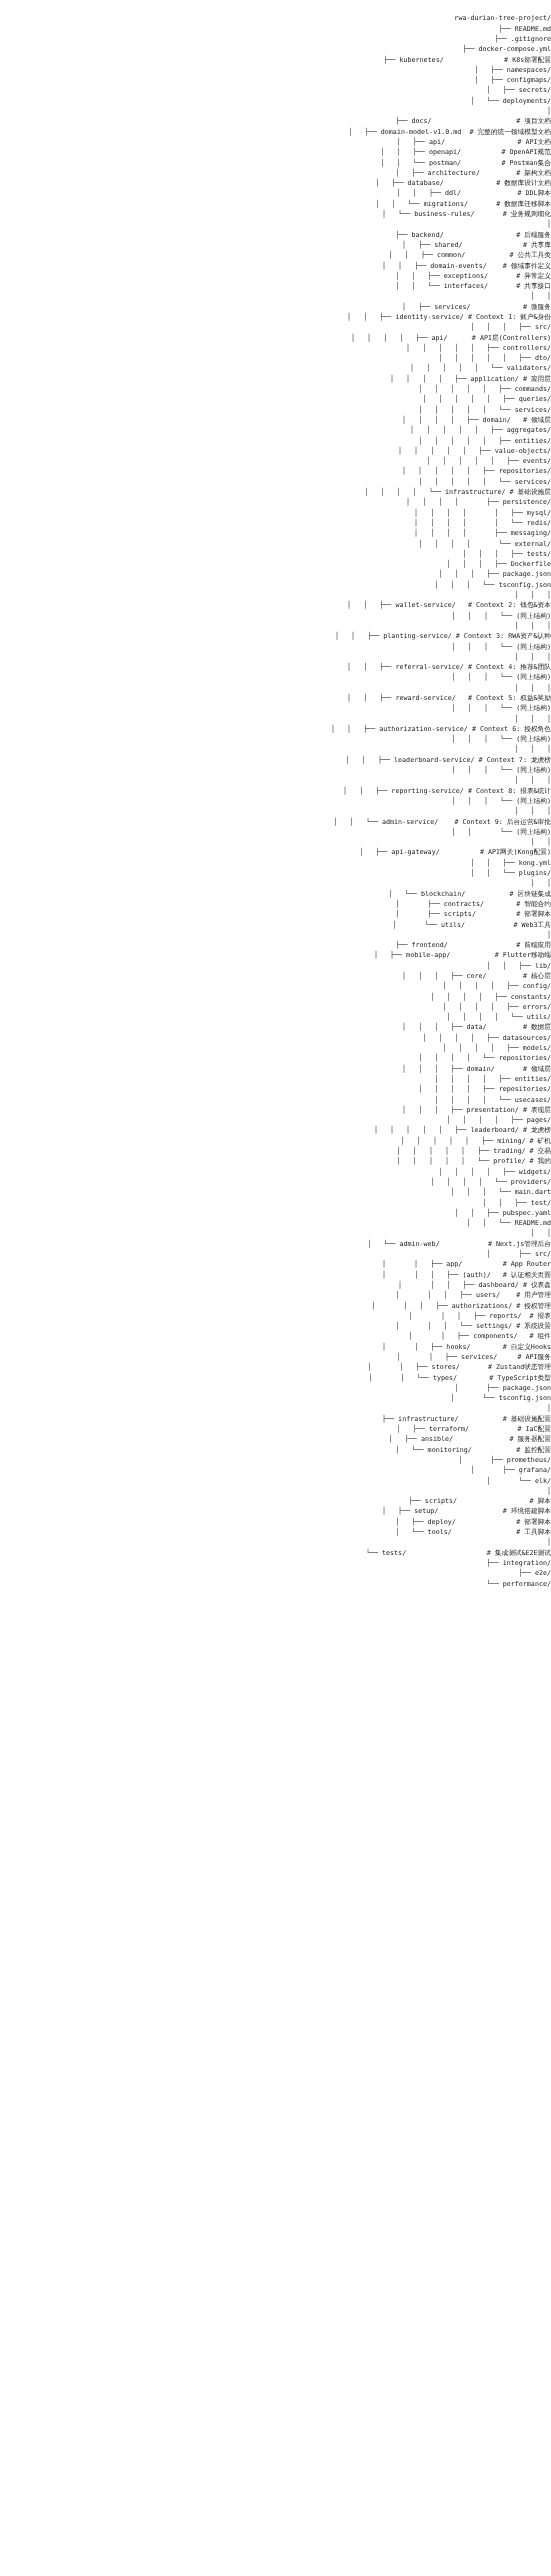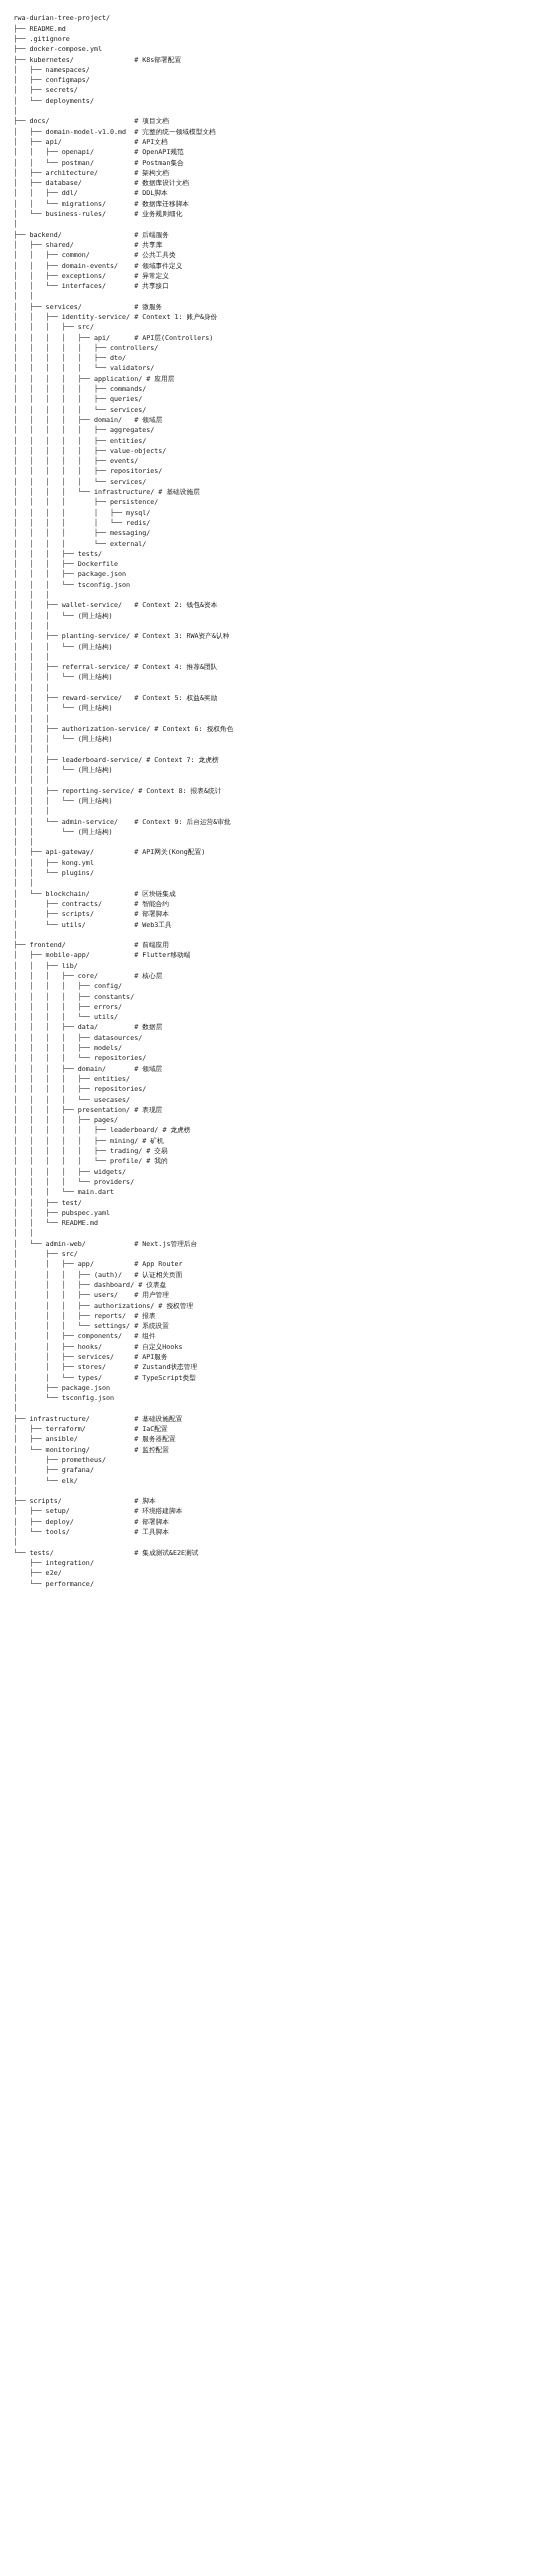--- a/index.html
+++ b/index.html
@@ -10,20 +10,21 @@
   body {
     width: 551px;
     font-family: "DejaVu Sans Mono", "Liberation Mono", monospace;
   }
   #tree {
     padding: 13.4px 0 20.6px 13.4px;
     font-size: 6.7px;
     line-height: 10.3px;
     color: #1a1a1a;
     white-space: pre;
+    text-align: right;
   }
   .row {
     display: block;
     height: 10.3px;
     white-space: pre;
   }
   .path {
     color: #1a1a1a;
   }
   .comment {

